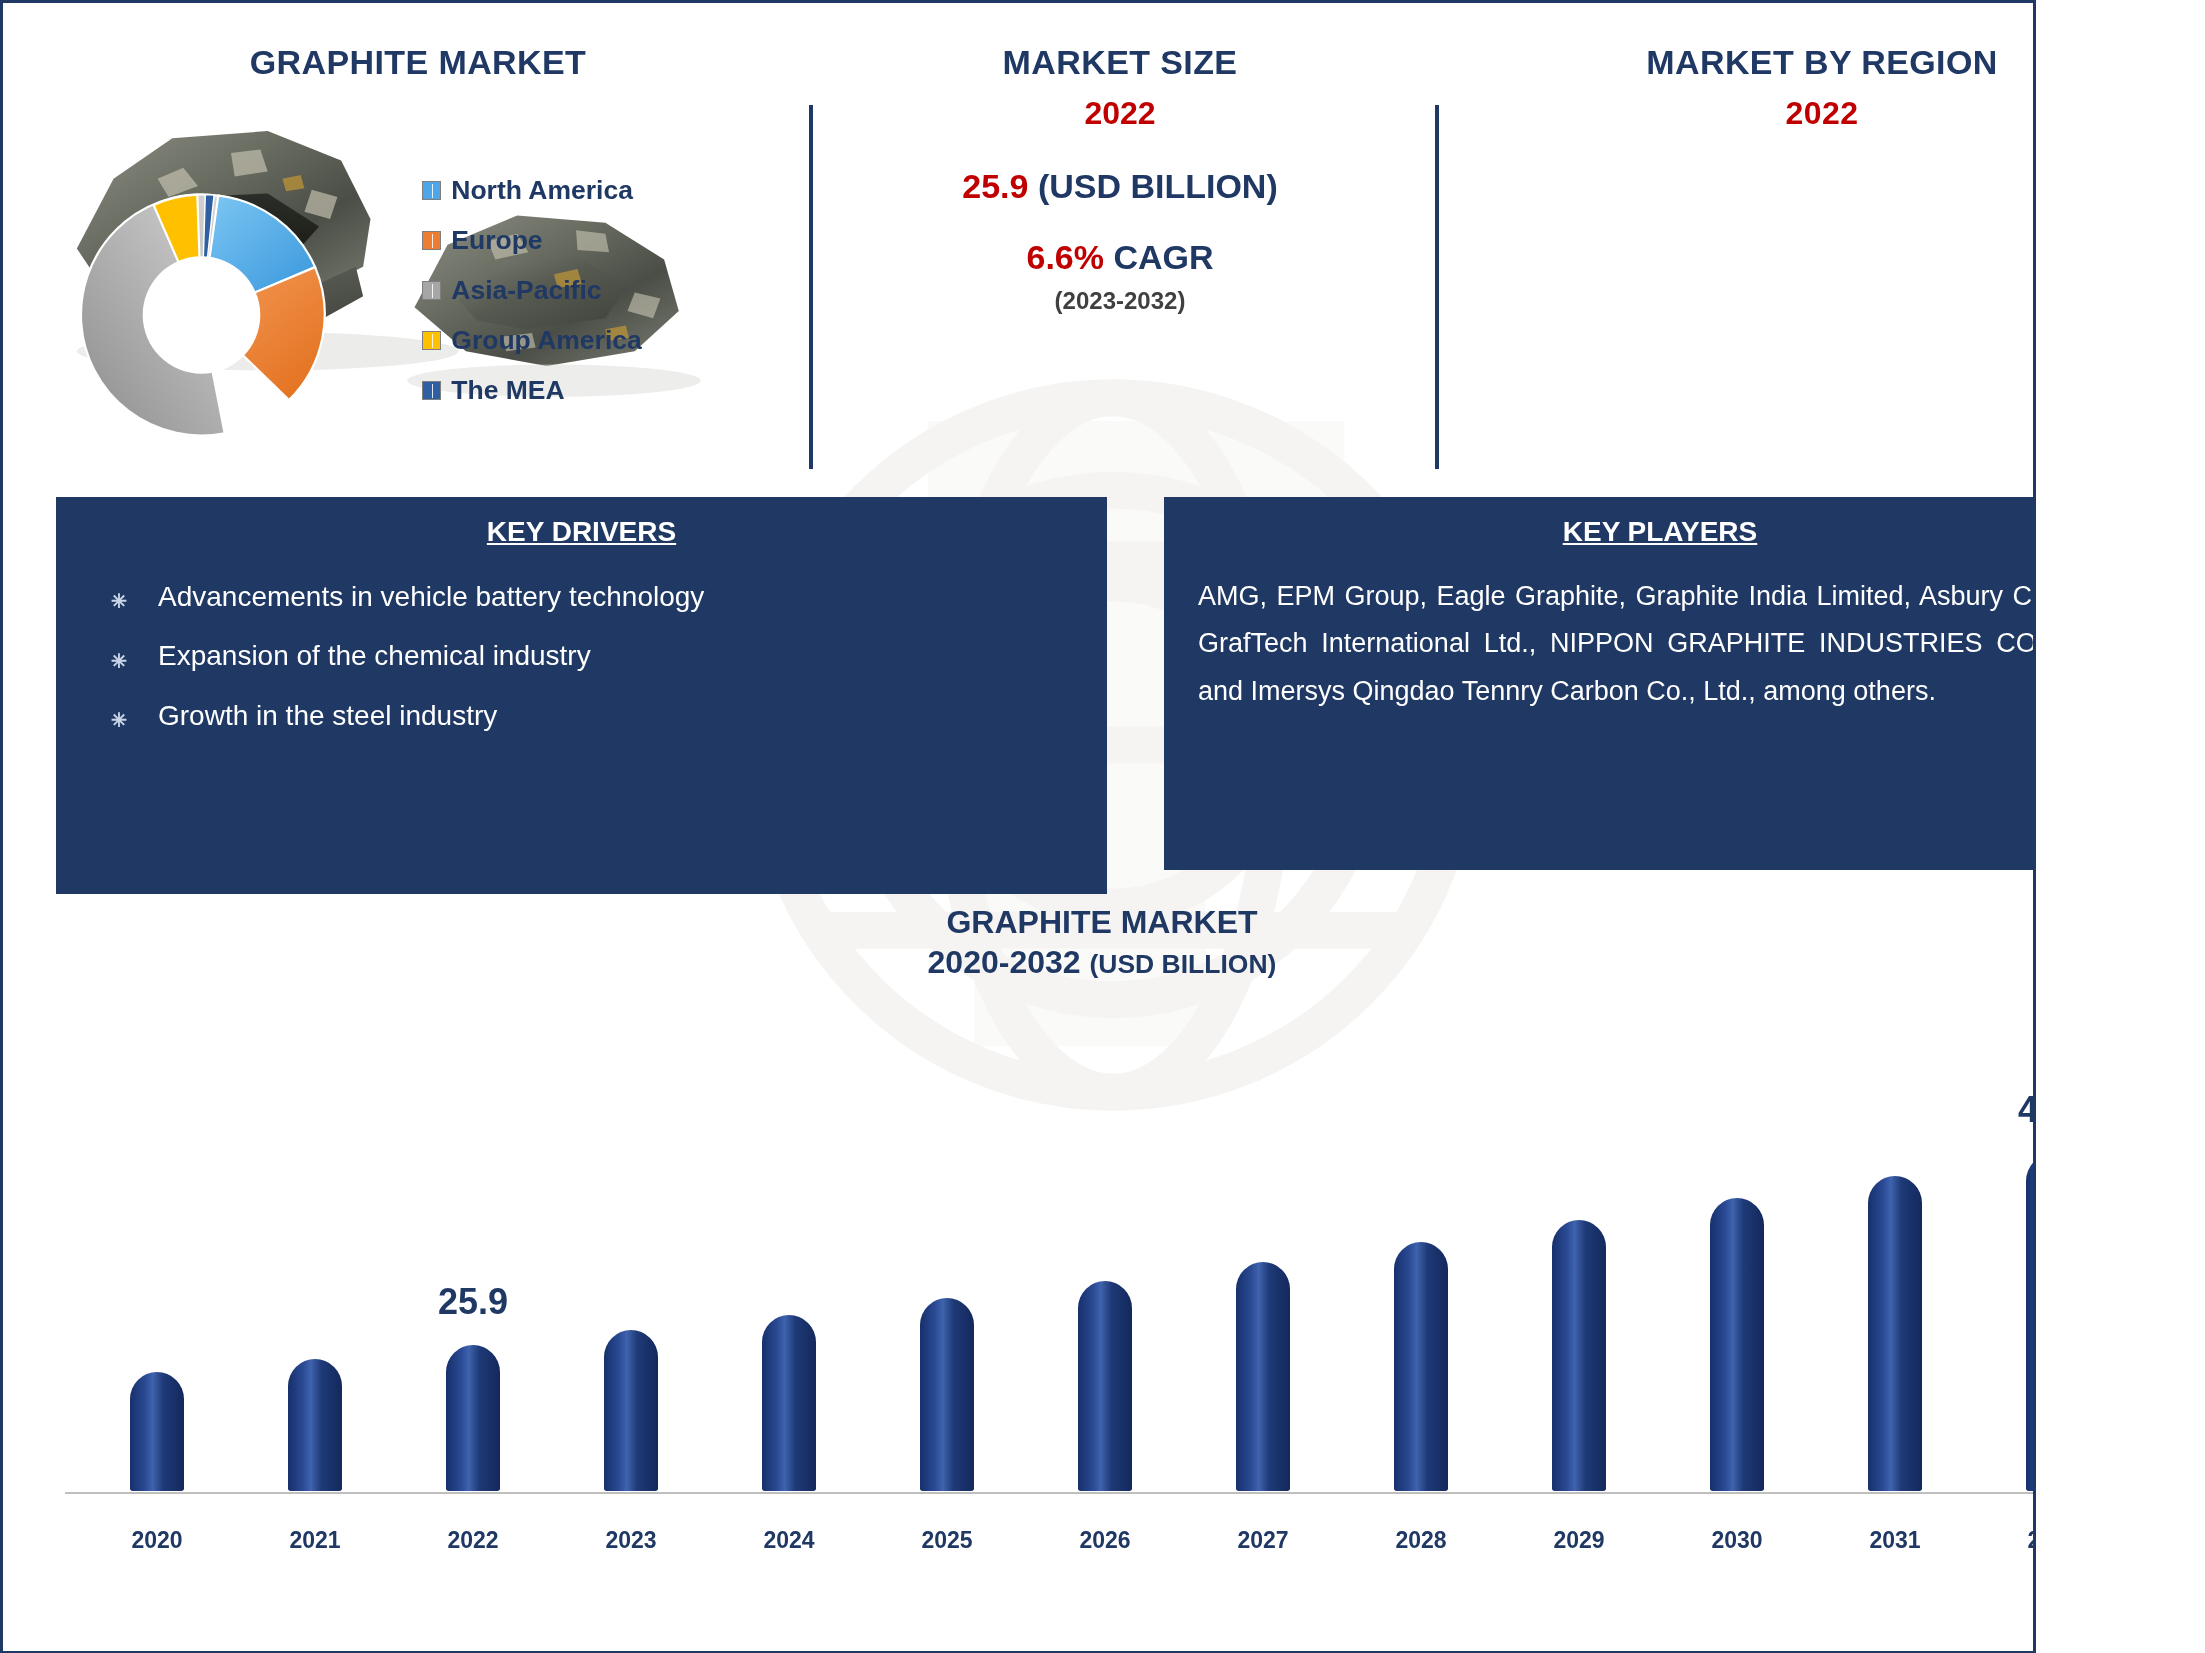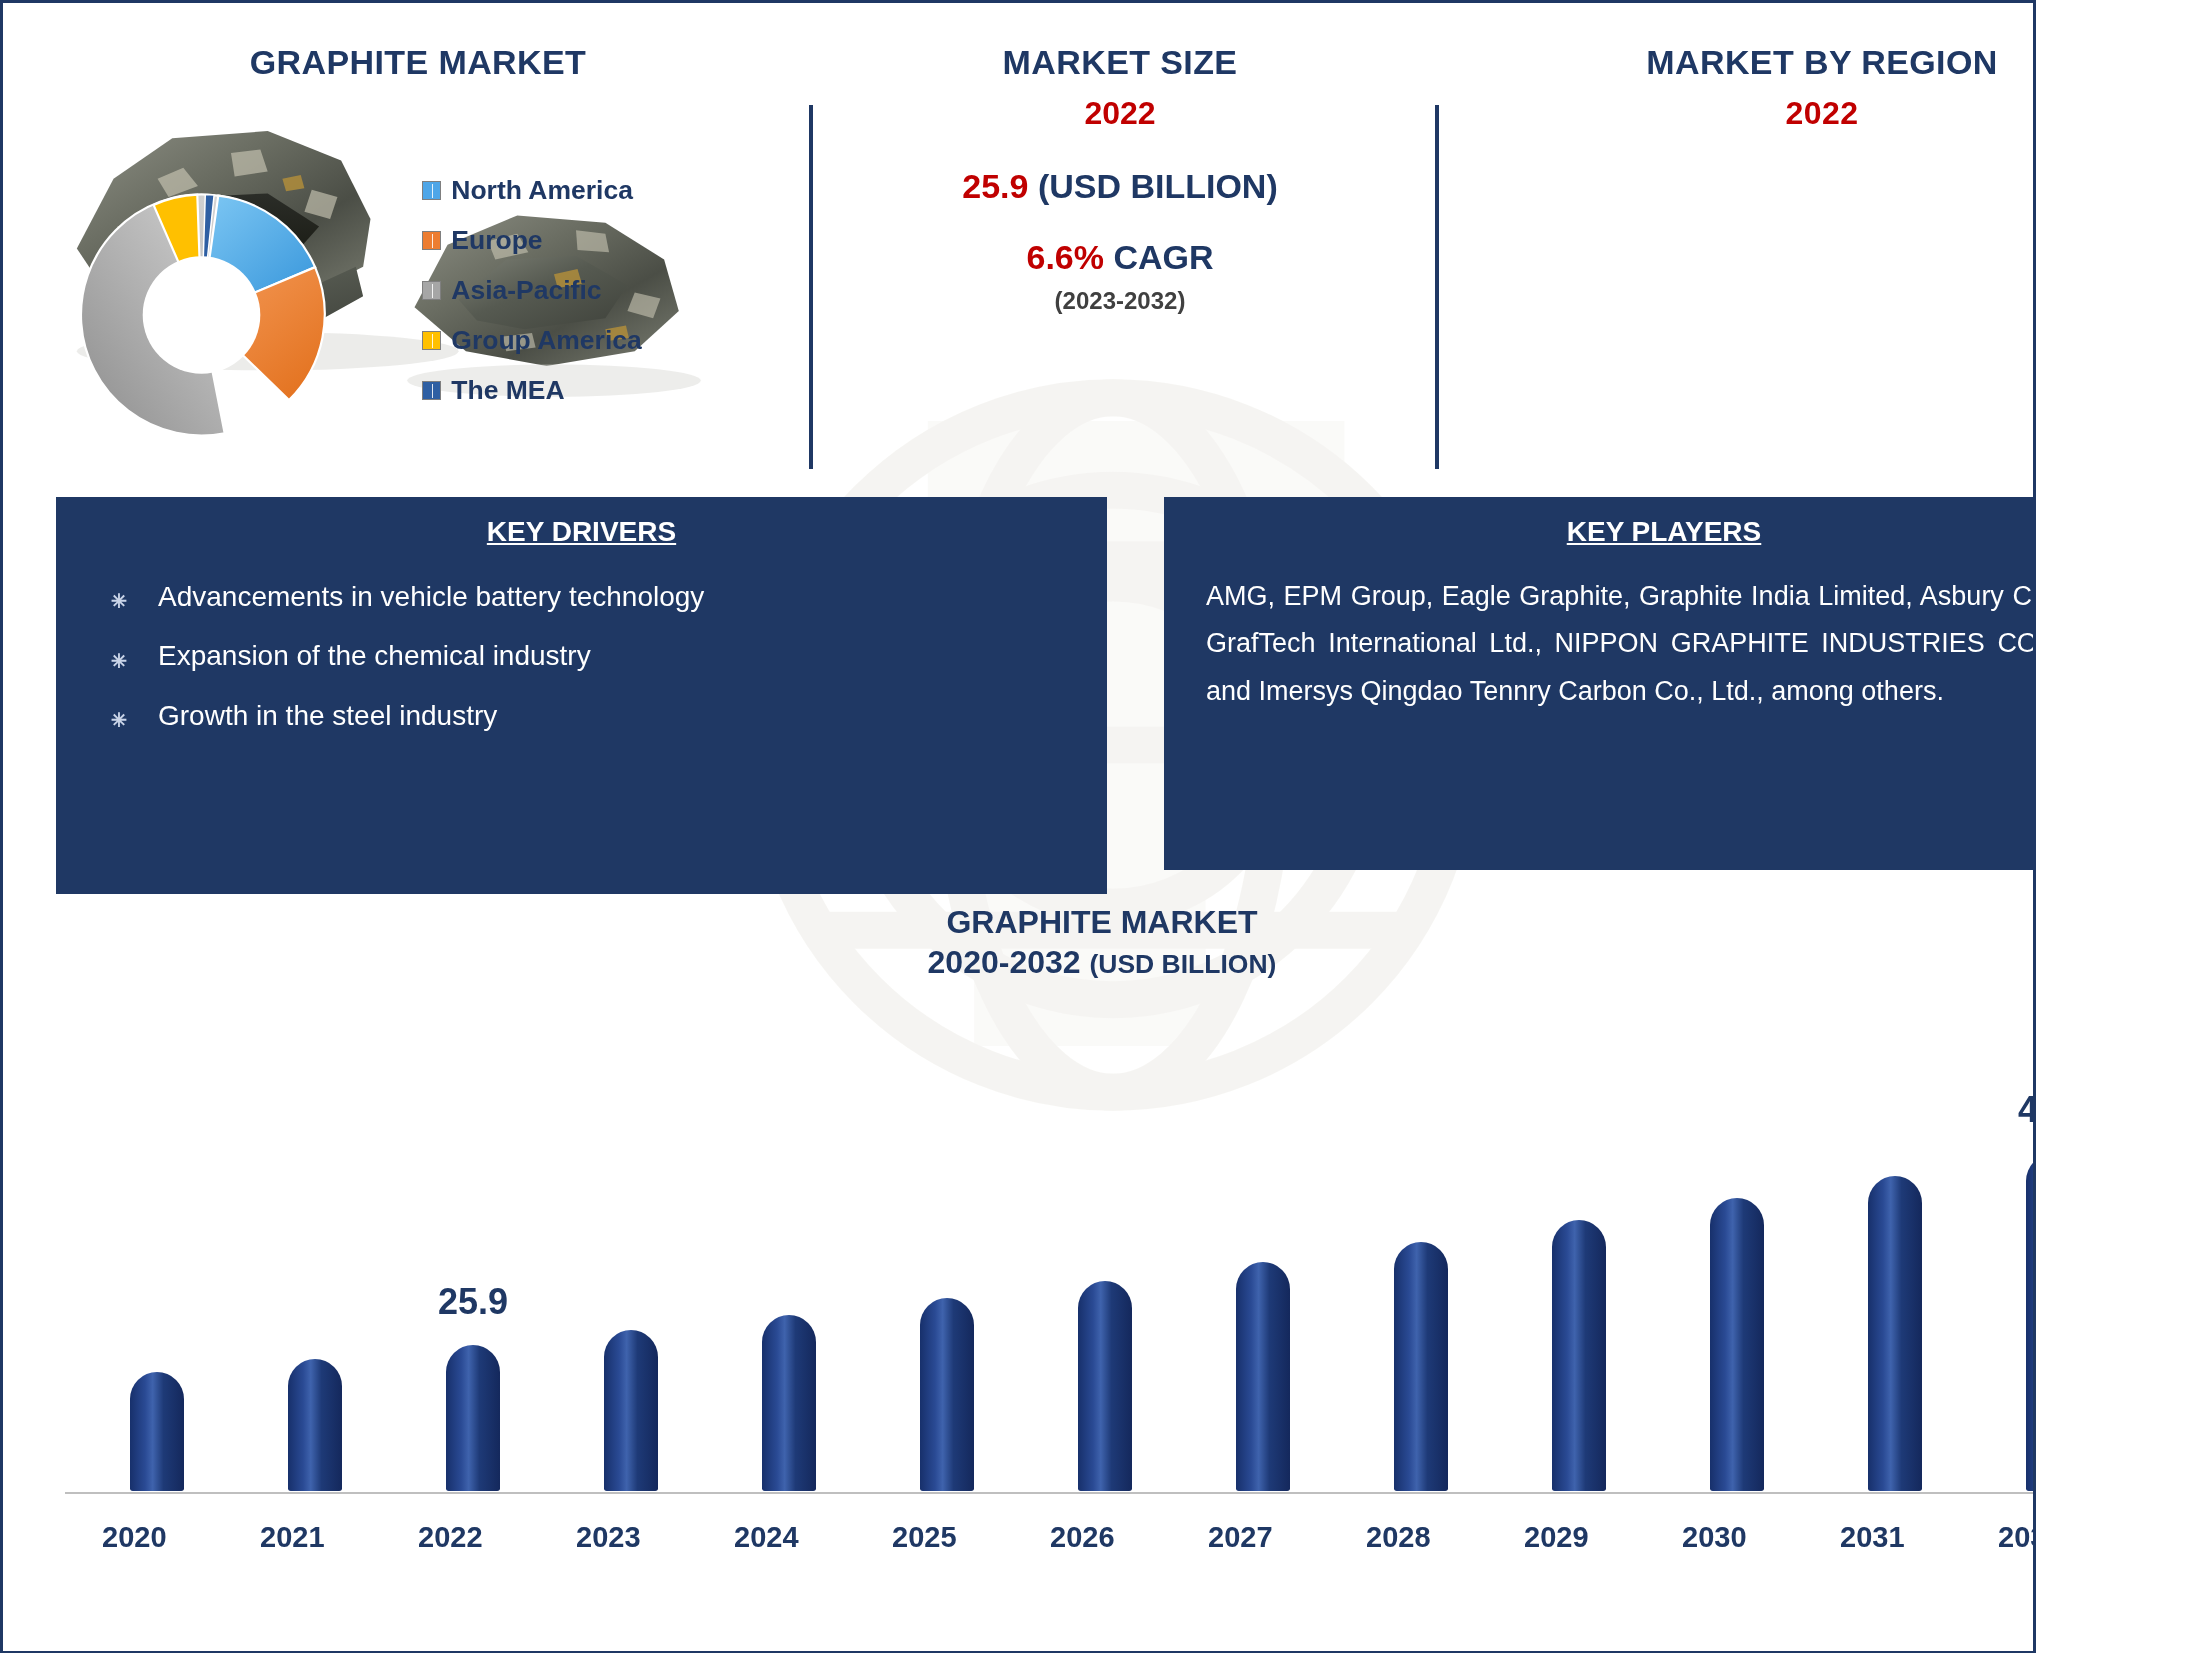--- a/index.html
+++ b/index.html
@@ -116,21 +116,21 @@
     box-sizing: border-box;
   }
   .box-title {
     text-align: center;
     font-size: 28px;
     font-weight: bold;
     text-decoration: underline;
     padding-top: 19px;
   }
   .drivers-box { left: 53px; top: 494px; width: 1051px; height: 397px; }
-  .players-box { left: 1161px; top: 494px; width: 992px; height: 373px; padding-left: 8px; }
+  .players-box { left: 1161px; top: 494px; width: 992px; height: 373px; }
 
   .driver-list { margin-top: 29px; }
   .driver-item {
     display: flex;
     align-items: center;
     margin: 0 0 20.6px 43px;
   }
   .driver-icon {
     width: 40px;
     font-size: 29px;
@@ -220,22 +220,22 @@
     position: absolute;
     left: 0; right: 0;
     bottom: 22px;
     display: flex;
     justify-content: space-between;
     padding: 0 37px;
     box-sizing: border-box;
   }
   .x-label {
     width: 110px;
-    text-align: left;
-    font-size: 29px;
+    text-align: center;
+    font-size: 23px;
     font-weight: bold;
     color: #1f3864;
   }
 </style>
 </head>
 <body>
 
 <div class="page">
 
   <svg class="watermark" viewBox="0 0 400 400">

